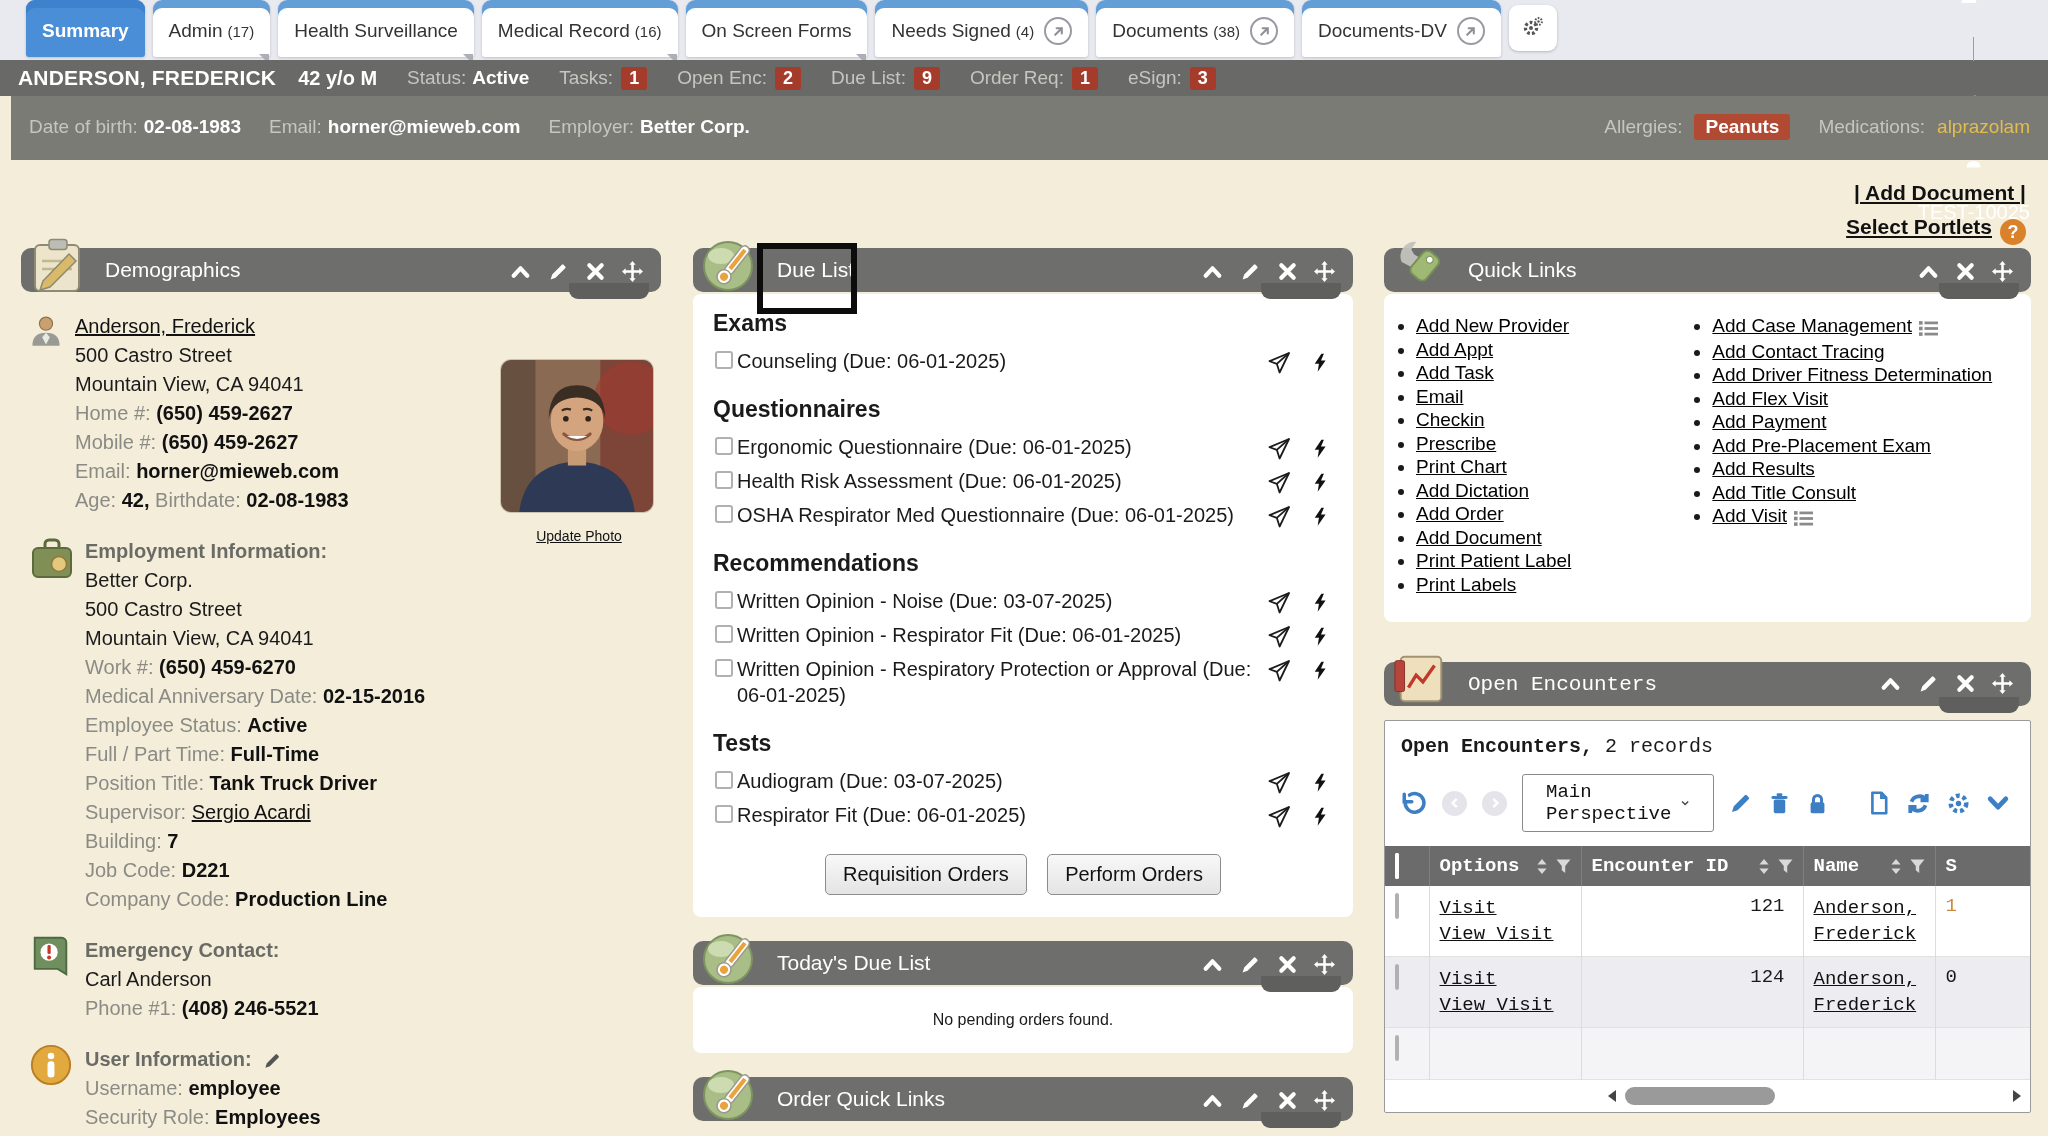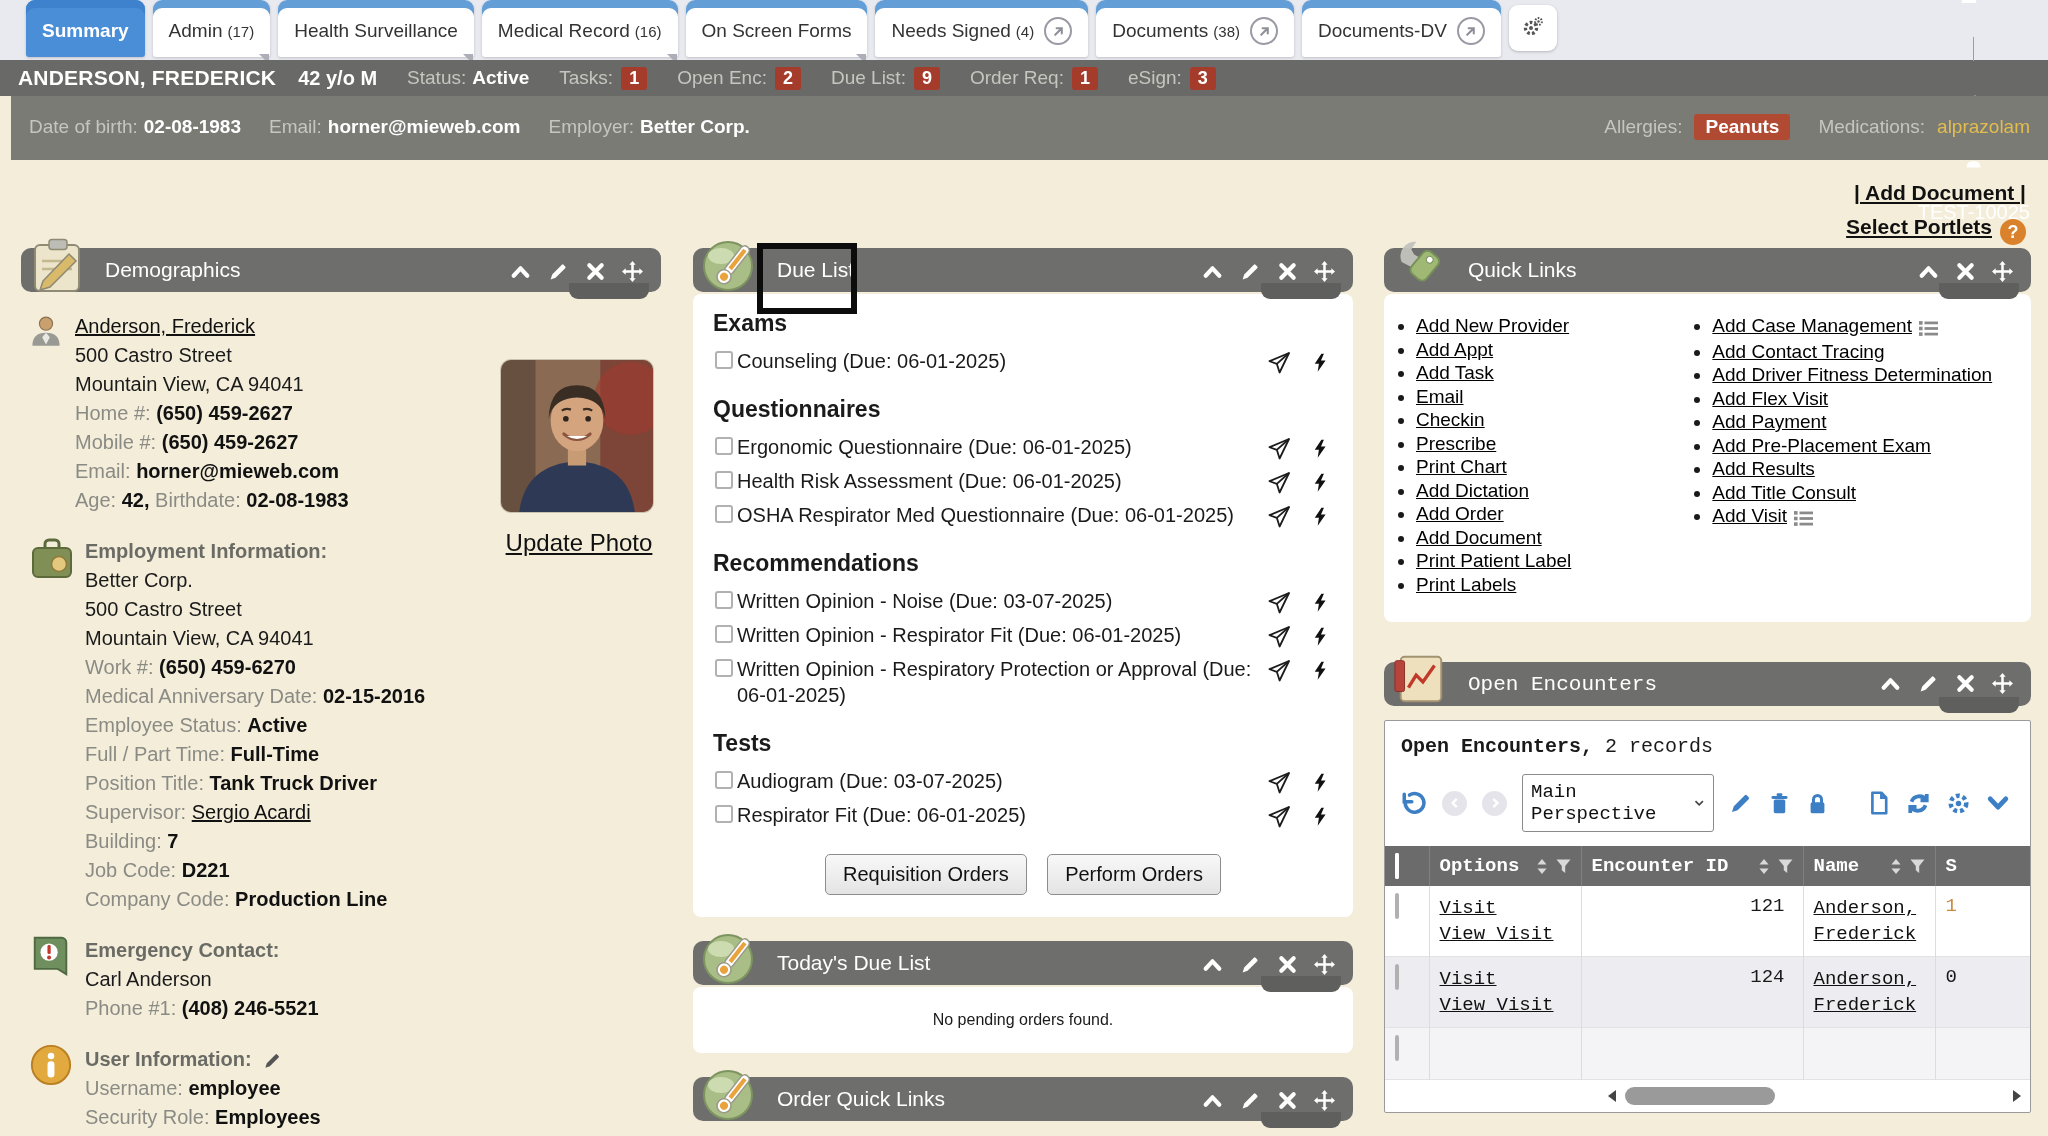--- a/index.html
+++ b/index.html
@@ -83,21 +83,21 @@
   .demo-body { padding:18px 0 0 8px; font-size:20px; line-height:29px; }
   .demo-body .lbl { color:#8b8b85; }
   .demo-body .bv { color:#111; font-weight:bold; }
   .sec { position:relative; padding-left:56px; margin-bottom:22px; }
   .sec-icon { position:absolute; left:0; top:-2px; }
   .sec-head { color:#6b6b66; font-weight:bold; }
   a.blk { color:#111; text-decoration:underline; }
   .photo { position:absolute; right:4px; top:66px; width:156px; text-align:center; }
   .photo .ph { width:152px; height:152px; border-radius:10px; overflow:hidden; display:block;
     box-shadow:0 0 0 1px #c9c2ac; }
-  .photo a { display:inline-block; margin-top:16px; font-size:24px; }
+  .photo a { display:inline-block; margin-top:10px; font-size:14px; }
 
   
   .dl-body { padding:10px 20px 22px; }
   .dl-sec-head { font-size:23px; font-weight:bold; margin:18px 0 7px; }
   .dl-sec-head:first-child { margin-top:6px; }
   .dl-item { position:relative; padding:4px 96px 4px 2px; display:flex; gap:4px; font-size:20px; line-height:26px; }
   .cb { width:18px; height:18px; border:2px solid #b1b1b1; border-radius:3px; background:#fff;
     flex:none; margin-top:3px; cursor:pointer; }
   .dl-icons { position:absolute; right:2px; top:4px; display:flex; gap:20px; align-items:center; }
   .btnrow { text-align:center; margin-top:22px; }
@@ -116,21 +116,21 @@
 
   
   .oe-panel { margin-top:14px; background:#fff; border:1px solid #9a9a9a; border-radius:2px;
     padding-top:12px; overflow:hidden; }
   .oe-title { padding:2px 16px 12px; font-size:20px; }
   .oe-title b { font-size:20px; }
   .oe-toolbar { display:flex; align-items:center; gap:15px; padding:4px 14px 14px; color:#3d7fc4; }
   .circ { width:25px; height:25px; border-radius:50%; background:#e4e4ea; display:inline-flex;
     align-items:center; justify-content:center; color:#fff; }
   .persp { display:flex; align-items:center; justify-content:space-between; width:192px;
-    border:1px solid #8a8a8a; border-radius:3px; padding:6px 8px; font-size:19px; background:#fff;
+    border:1px solid #8a8a8a; border-radius:3px; padding:6px 23px; font-size:19px; background:#fff;
     color:#111; cursor:pointer; }
   .oe-table { border-collapse:collapse; width:760px; font-size:19px; table-layout:fixed; }
   .oe-table th { background:#6b6b6b; color:#fff; text-align:left; padding:9px 10px;
     border-right:1px solid #808080; font-weight:bold; }
   .th-in { display:flex; align-items:center; }
   .th-in .t { flex:1; }
   .th-ics { display:flex; gap:8px; align-items:center; }
   .oe-table td { padding:9px 10px; vertical-align:top; border-right:1px solid #dcdcdc; }
   .oe-table tbody tr { border-bottom:1px solid #e2e2e2; }
   .r-alt { background:#ededf1; }

